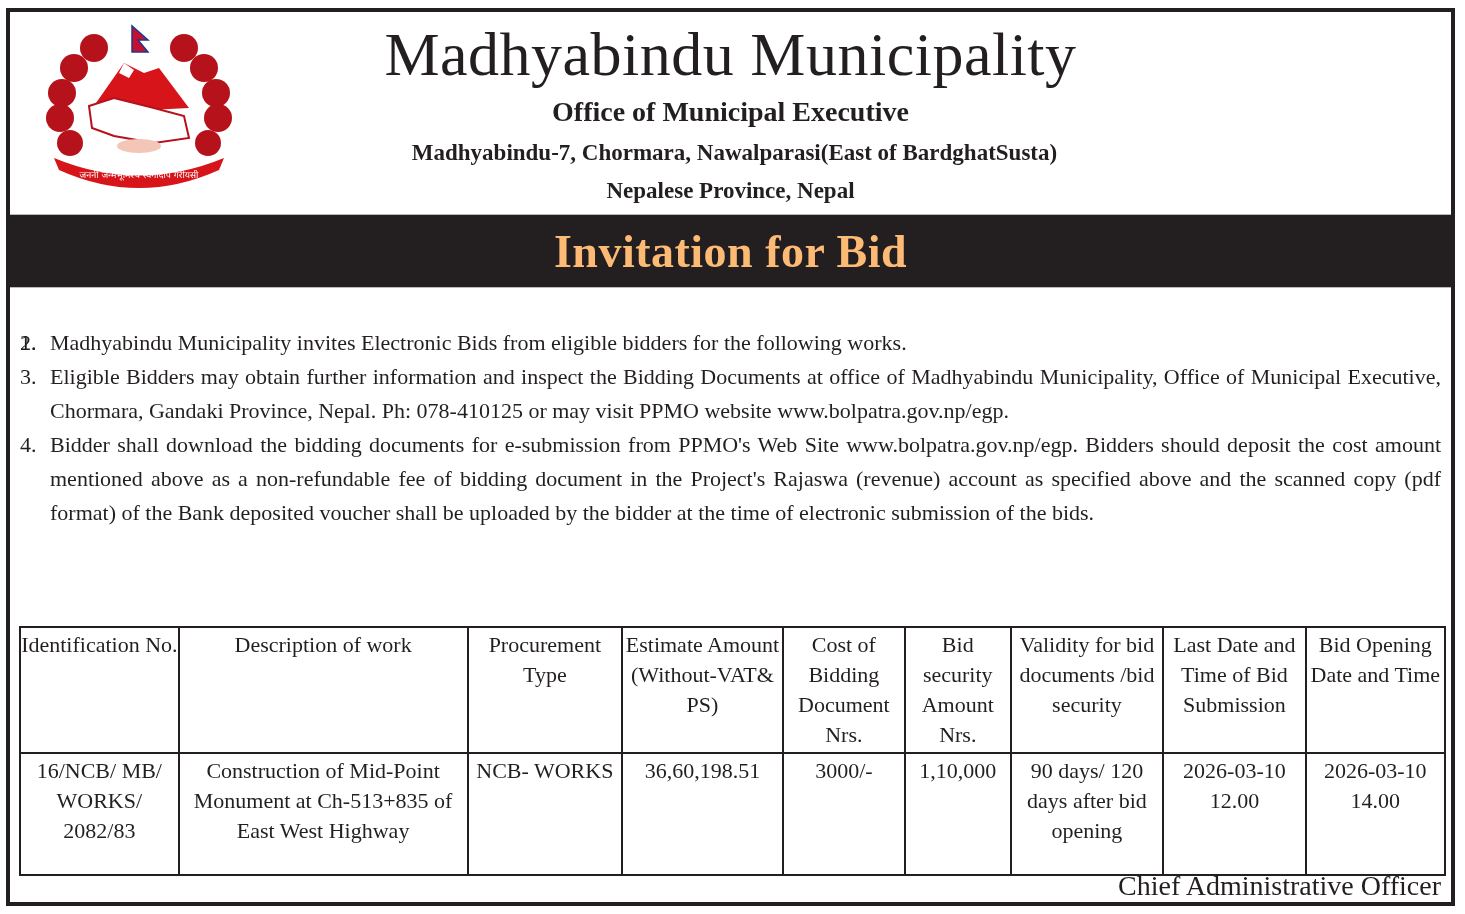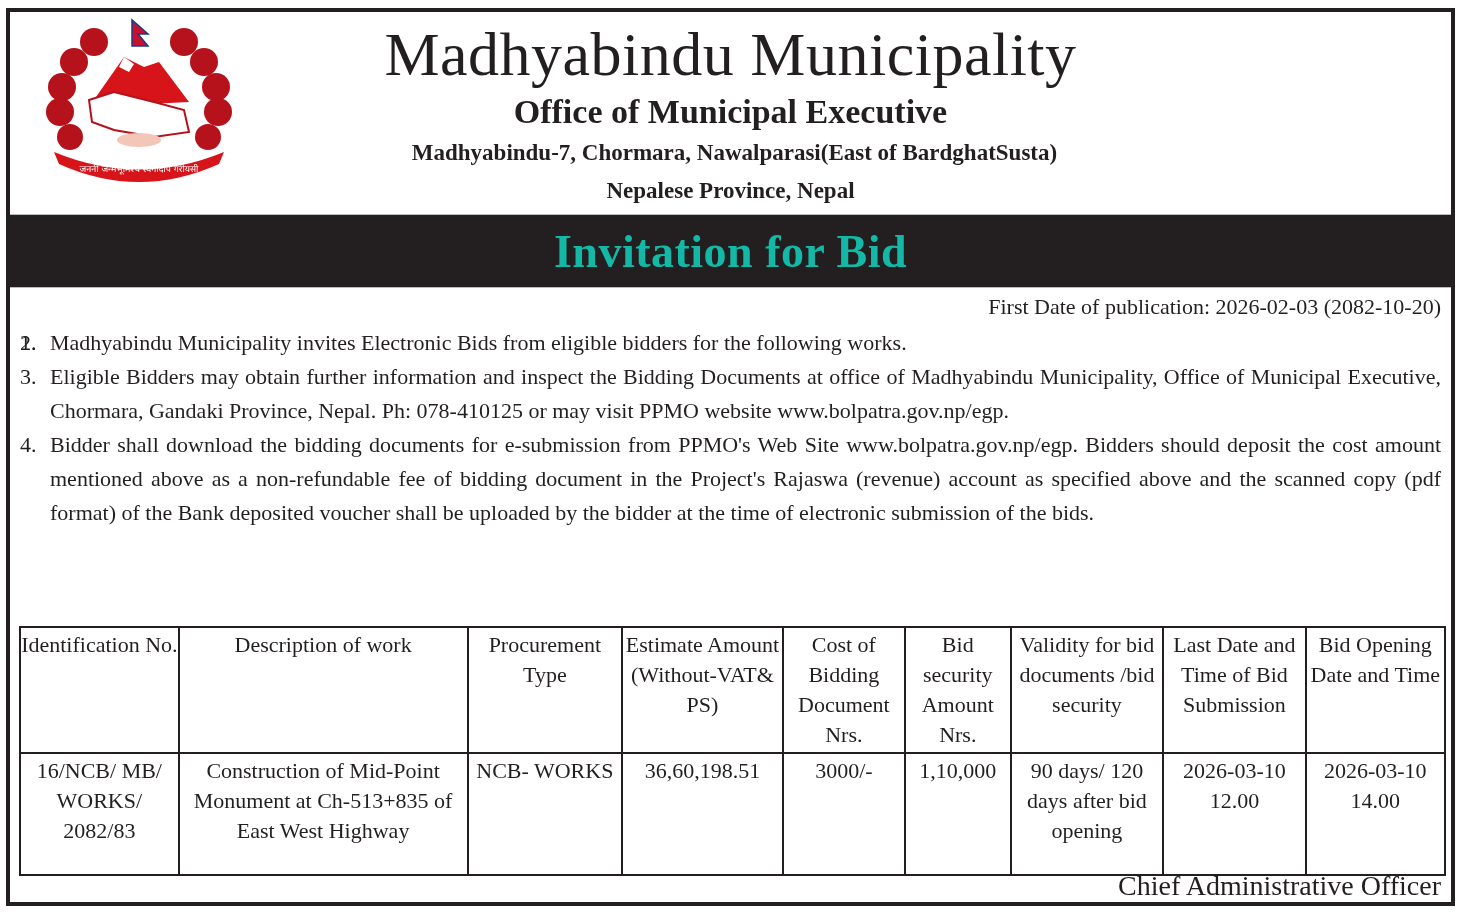--- a/index.html
+++ b/index.html
@@ -1,25 +1,25 @@
 <!DOCTYPE html>
 <html><head>
 <meta charset="utf-8">
 <style>
   html, body { margin: 0; padding: 0; background: #ffffff; }
   body { width: 1465px; height: 914px; position: relative; overflow: hidden; font-family: "Liberation Serif", "DejaVu Serif", serif; color: #231f20; }
   .frame { position: absolute; left: 6px; top: 8px; width: 1449px; height: 898px; border: 4px solid #231f20; box-sizing: border-box; background: #fff; }
-  .logo { position: absolute; left: 24px; top: 0; width: 210px; height: 180px; text-align: right; }
+  .logo { position: absolute; left: 24px; top: 6px; width: 210px; height: 180px; text-align: right; }
   .header { position: absolute; left: 240px; right: 0; top: 0; text-align: center; }
   .title { font-size: 62px; font-weight: normal; letter-spacing: 0.5px; margin: 0; position: absolute; left: 0; right: 240px; top: 6px; line-height: 72px; white-space: nowrap; }
-  .subtitle { position: absolute; left: 0; right: 240px; top: 80px; font-size: 34px; font-weight: bold; line-height: 40px; white-space: nowrap; }
+  .subtitle { position: absolute; left: 0; right: 240px; top: 80px; font-size: 28px; font-weight: bold; line-height: 40px; white-space: nowrap; }
   .address { position: absolute; left: 8px; right: 240px; top: 126px; font-size: 23px; font-weight: bold; line-height: 30px; white-space: nowrap; font-family: Liberation Serif, serif; }
   .province { position: absolute; left: 0; right: 240px; top: 164px; font-size: 23px; font-weight: bold; line-height: 30px; white-space: nowrap; }
   .banner { position: absolute; left: 0; right: 0; top: 202px; height: 72px; background: #231f20; border-top: 1px solid #bbb; border-bottom: 1px solid #bbb; display: flex; align-items: center; justify-content: center; }
-  .banner-text { color: #14b8a6; font-size: 46px; font-weight: bold; letter-spacing: 0.5px; }
+  .banner-text { color: #fdba74; font-size: 46px; font-weight: bold; letter-spacing: 0.5px; }
   .pubdate { position: absolute; right: 10px; top: 280px; font-size: 22px; line-height: 30px; }
   .paras { position: absolute; left: 10px; right: 10px; top: 314px; font-size: 22px; line-height: 34px; }
   .para { position: relative; padding-left: 30px; text-align: justify; }
   .para .num { position: absolute; left: 0; top: 0; }
   .bid-table { position: absolute; left: 9px; top: 614px; width: 1427px; border-collapse: collapse; font-size: 22px; line-height: 30px; }
   .bid-table th, .bid-table td { border: 2px solid #231f20; text-align: center; vertical-align: top; font-weight: normal; padding: 2px 0; }
   .bid-table th { height: 116px; }
   .bid-table td { height: 116px; }
   .signature { position: absolute; right: 10px; bottom: 2px; font-size: 28px; line-height: 28px; }
 </style>
@@ -62,21 +62,20 @@
     <h1 class="title">Madhyabindu Municipality</h1>
     <div class="subtitle">Office of Municipal Executive</div>
     <div class="address">Madhyabindu-7, Chormara, Nawalparasi(East of BardghatSusta)</div>
     <div class="province">Nepalese Province, Nepal</div>
   </div>
 
   <div class="banner">
     <span class="banner-text">Invitation for Bid</span>
   </div>
 
-  <div class="pubdate">First Date of publication: 2026-02-03 (2082-10-20)</div>
 
   <div class="paras">
     <div class="para">
       <span class="num">1.</span>
     </div>
     <div class="para">
       <span class="num">2.</span>
       <span>Madhyabindu Municipality invites Electronic Bids from eligible bidders for the following  works.</span>
     </div>
     <div class="para">

